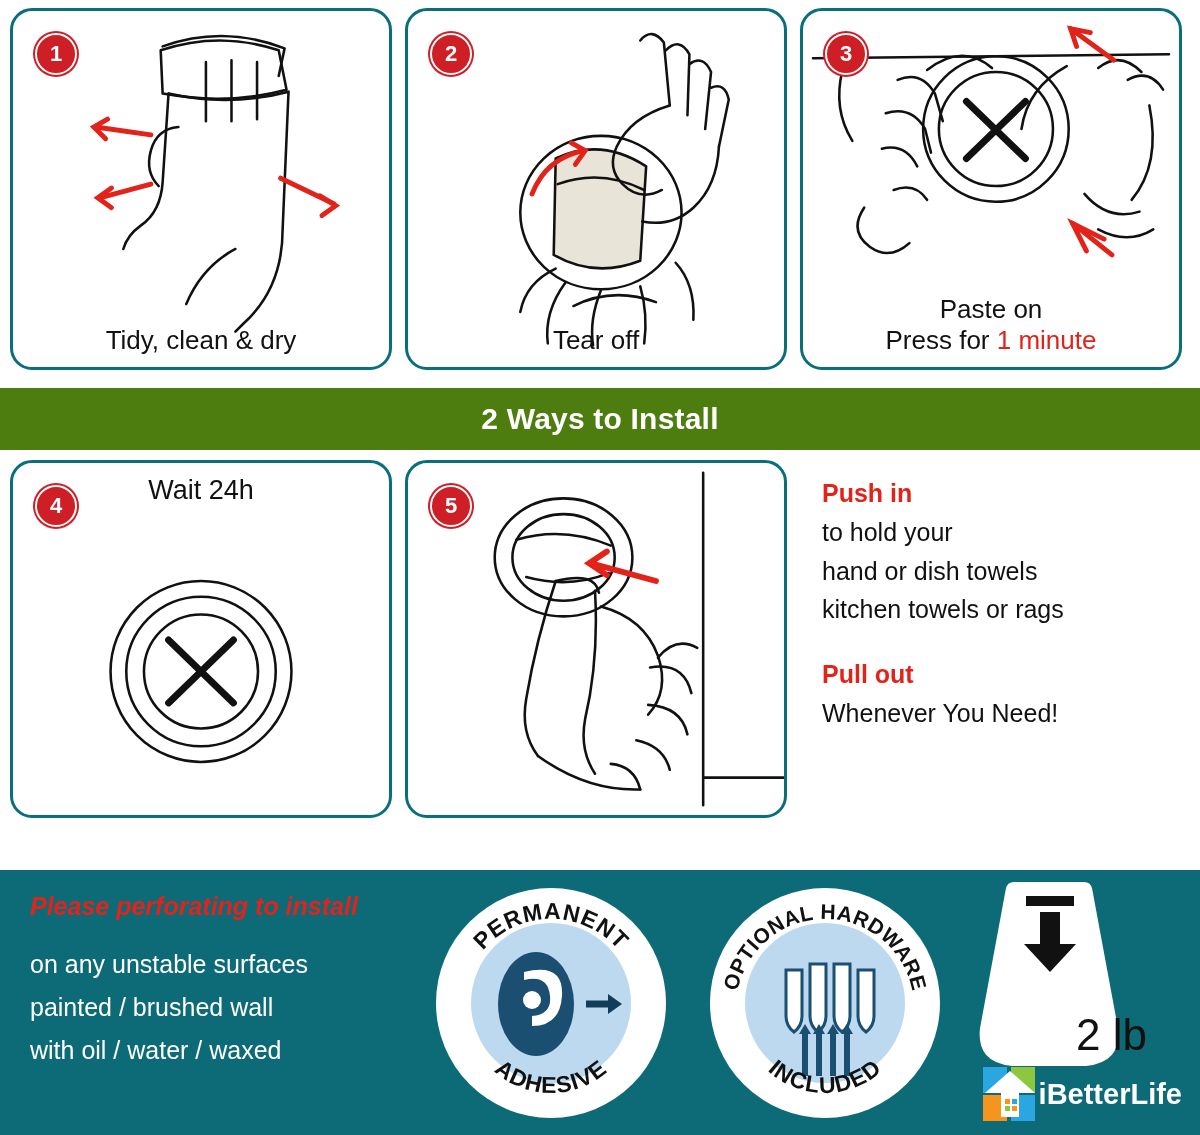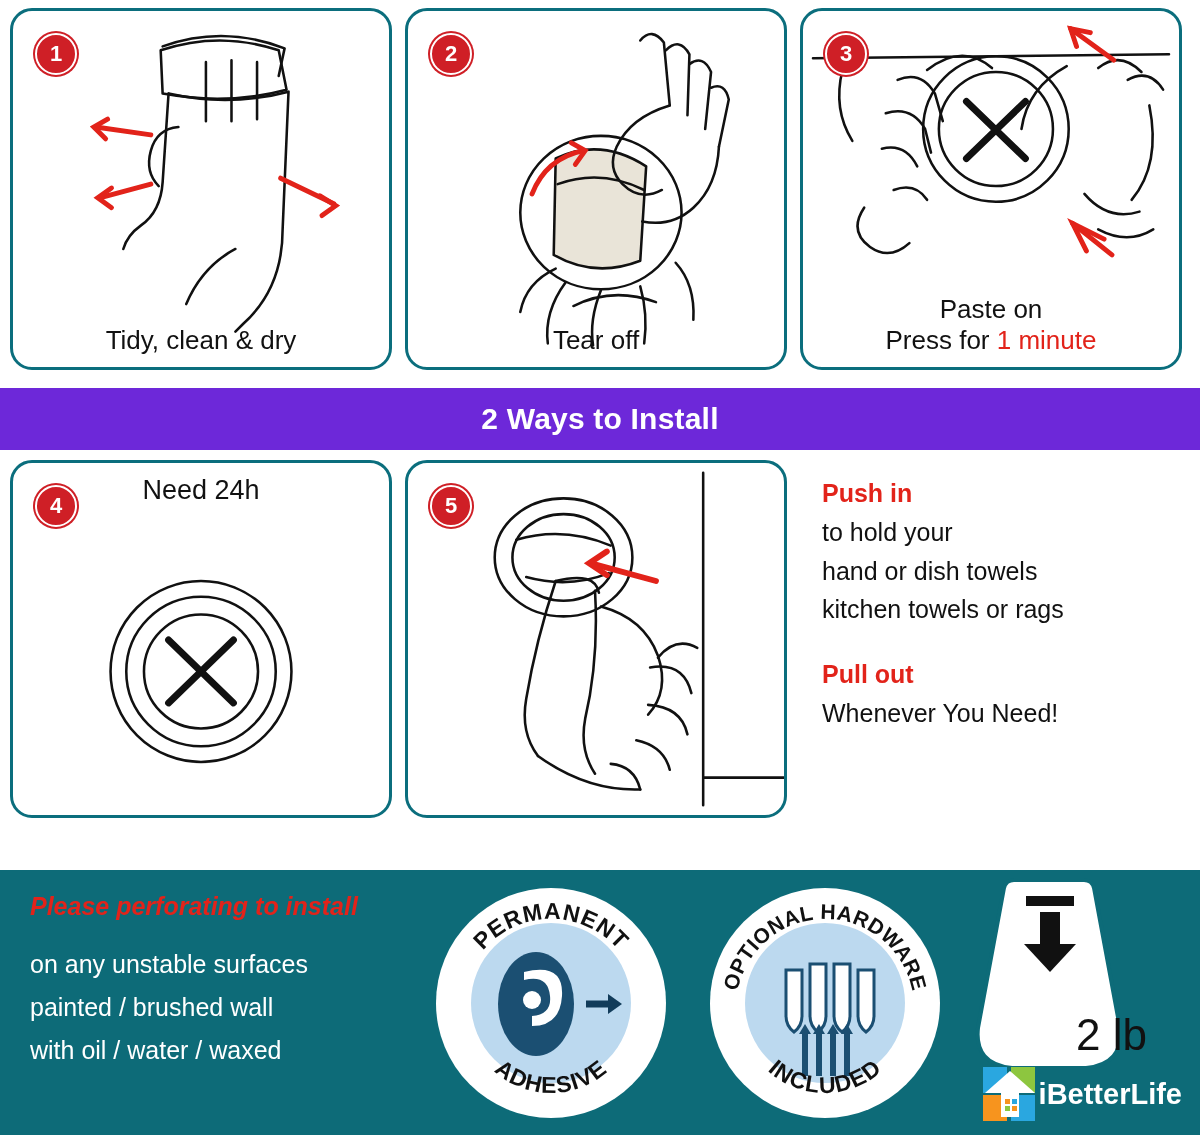--- a/index.html
+++ b/index.html
@@ -37,21 +37,21 @@
   .caption{
     position:absolute;left:0;right:0;bottom:10px;
     text-align:center;font-size:26px;color:#111;line-height:1.22;
   }
   .caption .hl{color:#e2231a;}
   .art{position:absolute;inset:0;}
   .art svg{width:100%;height:100%;display:block;}
 
   
   .banner{
-    height:62px;background:#6d28d9;color:#fff;
+    height:62px;background:#4d7c0f;color:#fff;
     display:flex;align-items:center;justify-content:center;
     margin-top:10px;
   }
   .banner .b1{font-size:30px;font-weight:bold;letter-spacing:.2px;}
   .banner .b2{font-size:25px;margin-left:8px;font-weight:normal;}
 
   
   .row-mid{display:flex;padding:10px 10px 0 10px;box-sizing:border-box;height:372px;gap:13px;}
   .card.mid{width:382px;height:358px;}
   .wait-label{
@@ -212,21 +212,21 @@
   </div>
 
   <div class="banner">
     <span class="b1">2 Ways to Install</span>
   </div>
 
   <div class="row-mid">
 
     <div class="card mid">
       <div class="badge">4</div>
-      <div class="wait-label">Need 24h</div>
+      <div class="wait-label">Wait 24h</div>
       <div class="art">
         <svg viewBox="0 0 382 358">
           <g fill="none" stroke="#111" stroke-width="2.6">
             <circle cx="191" cy="212" r="92"></circle>
             <circle cx="191" cy="212" r="76"></circle>
             <circle cx="191" cy="212" r="58"></circle>
             <path d="M158 180 L224 244 M224 180 L158 244" stroke-width="7" stroke-linecap="round"></path>
           </g>
         </svg>
       </div>

